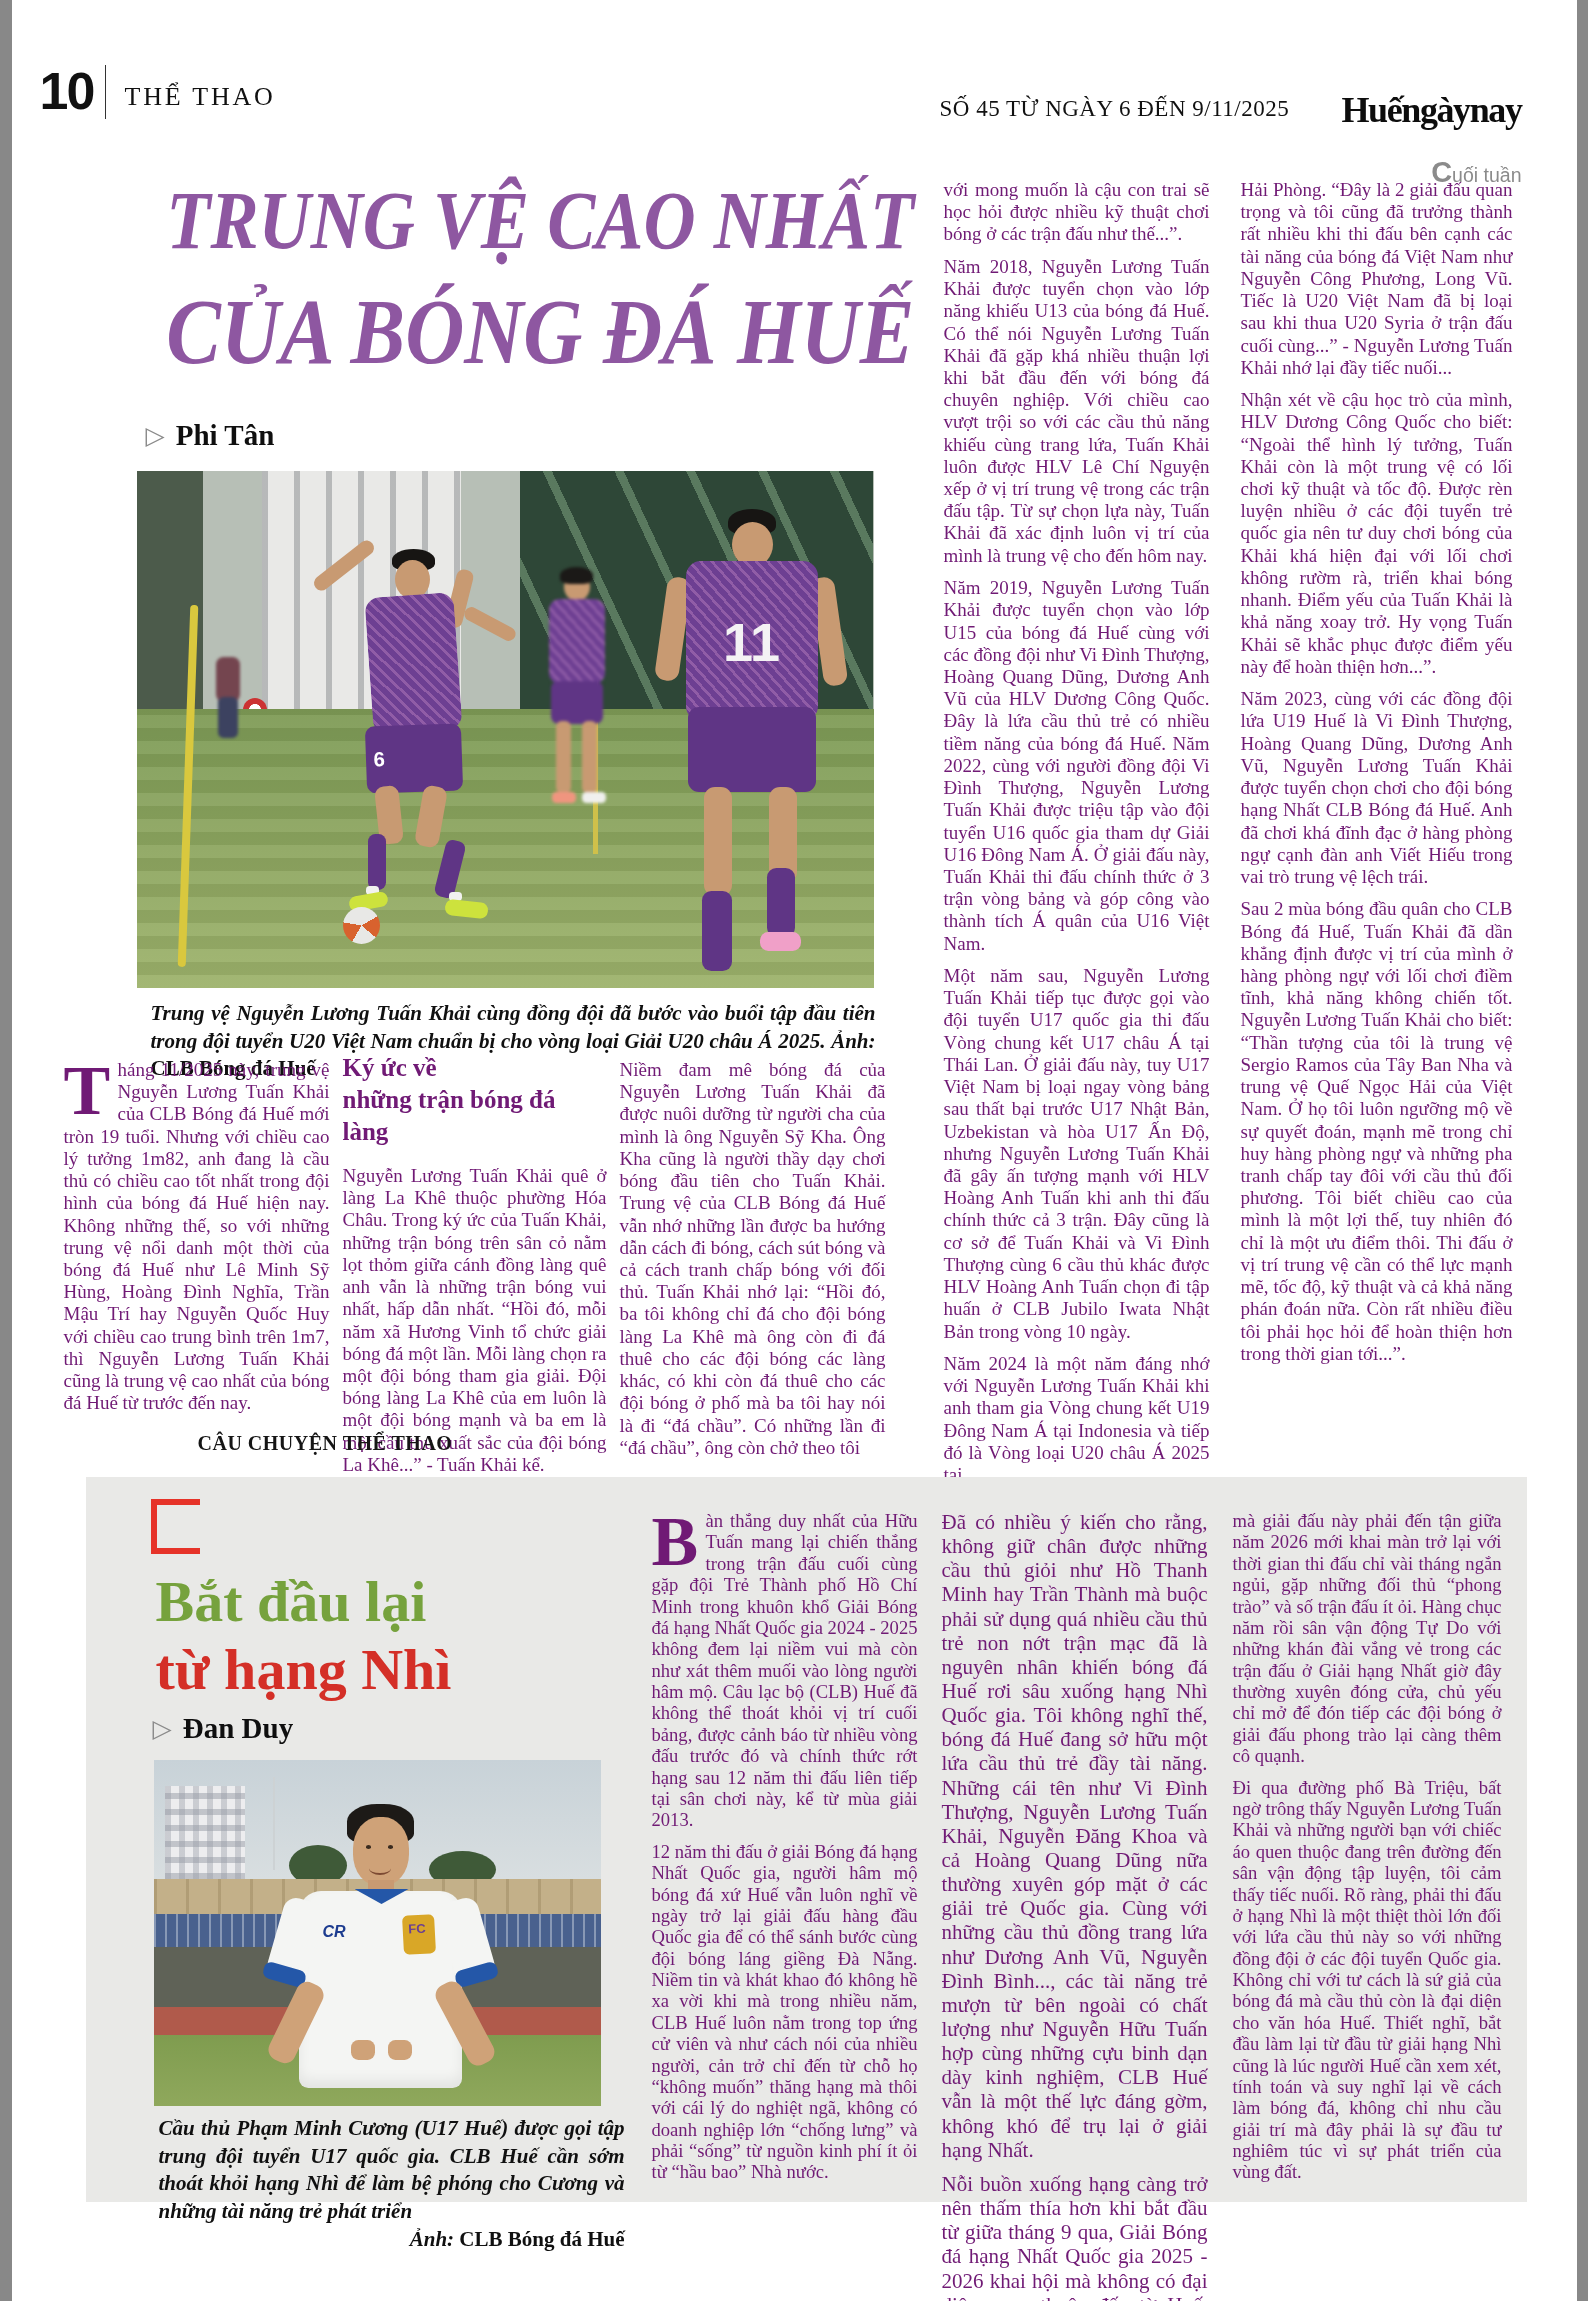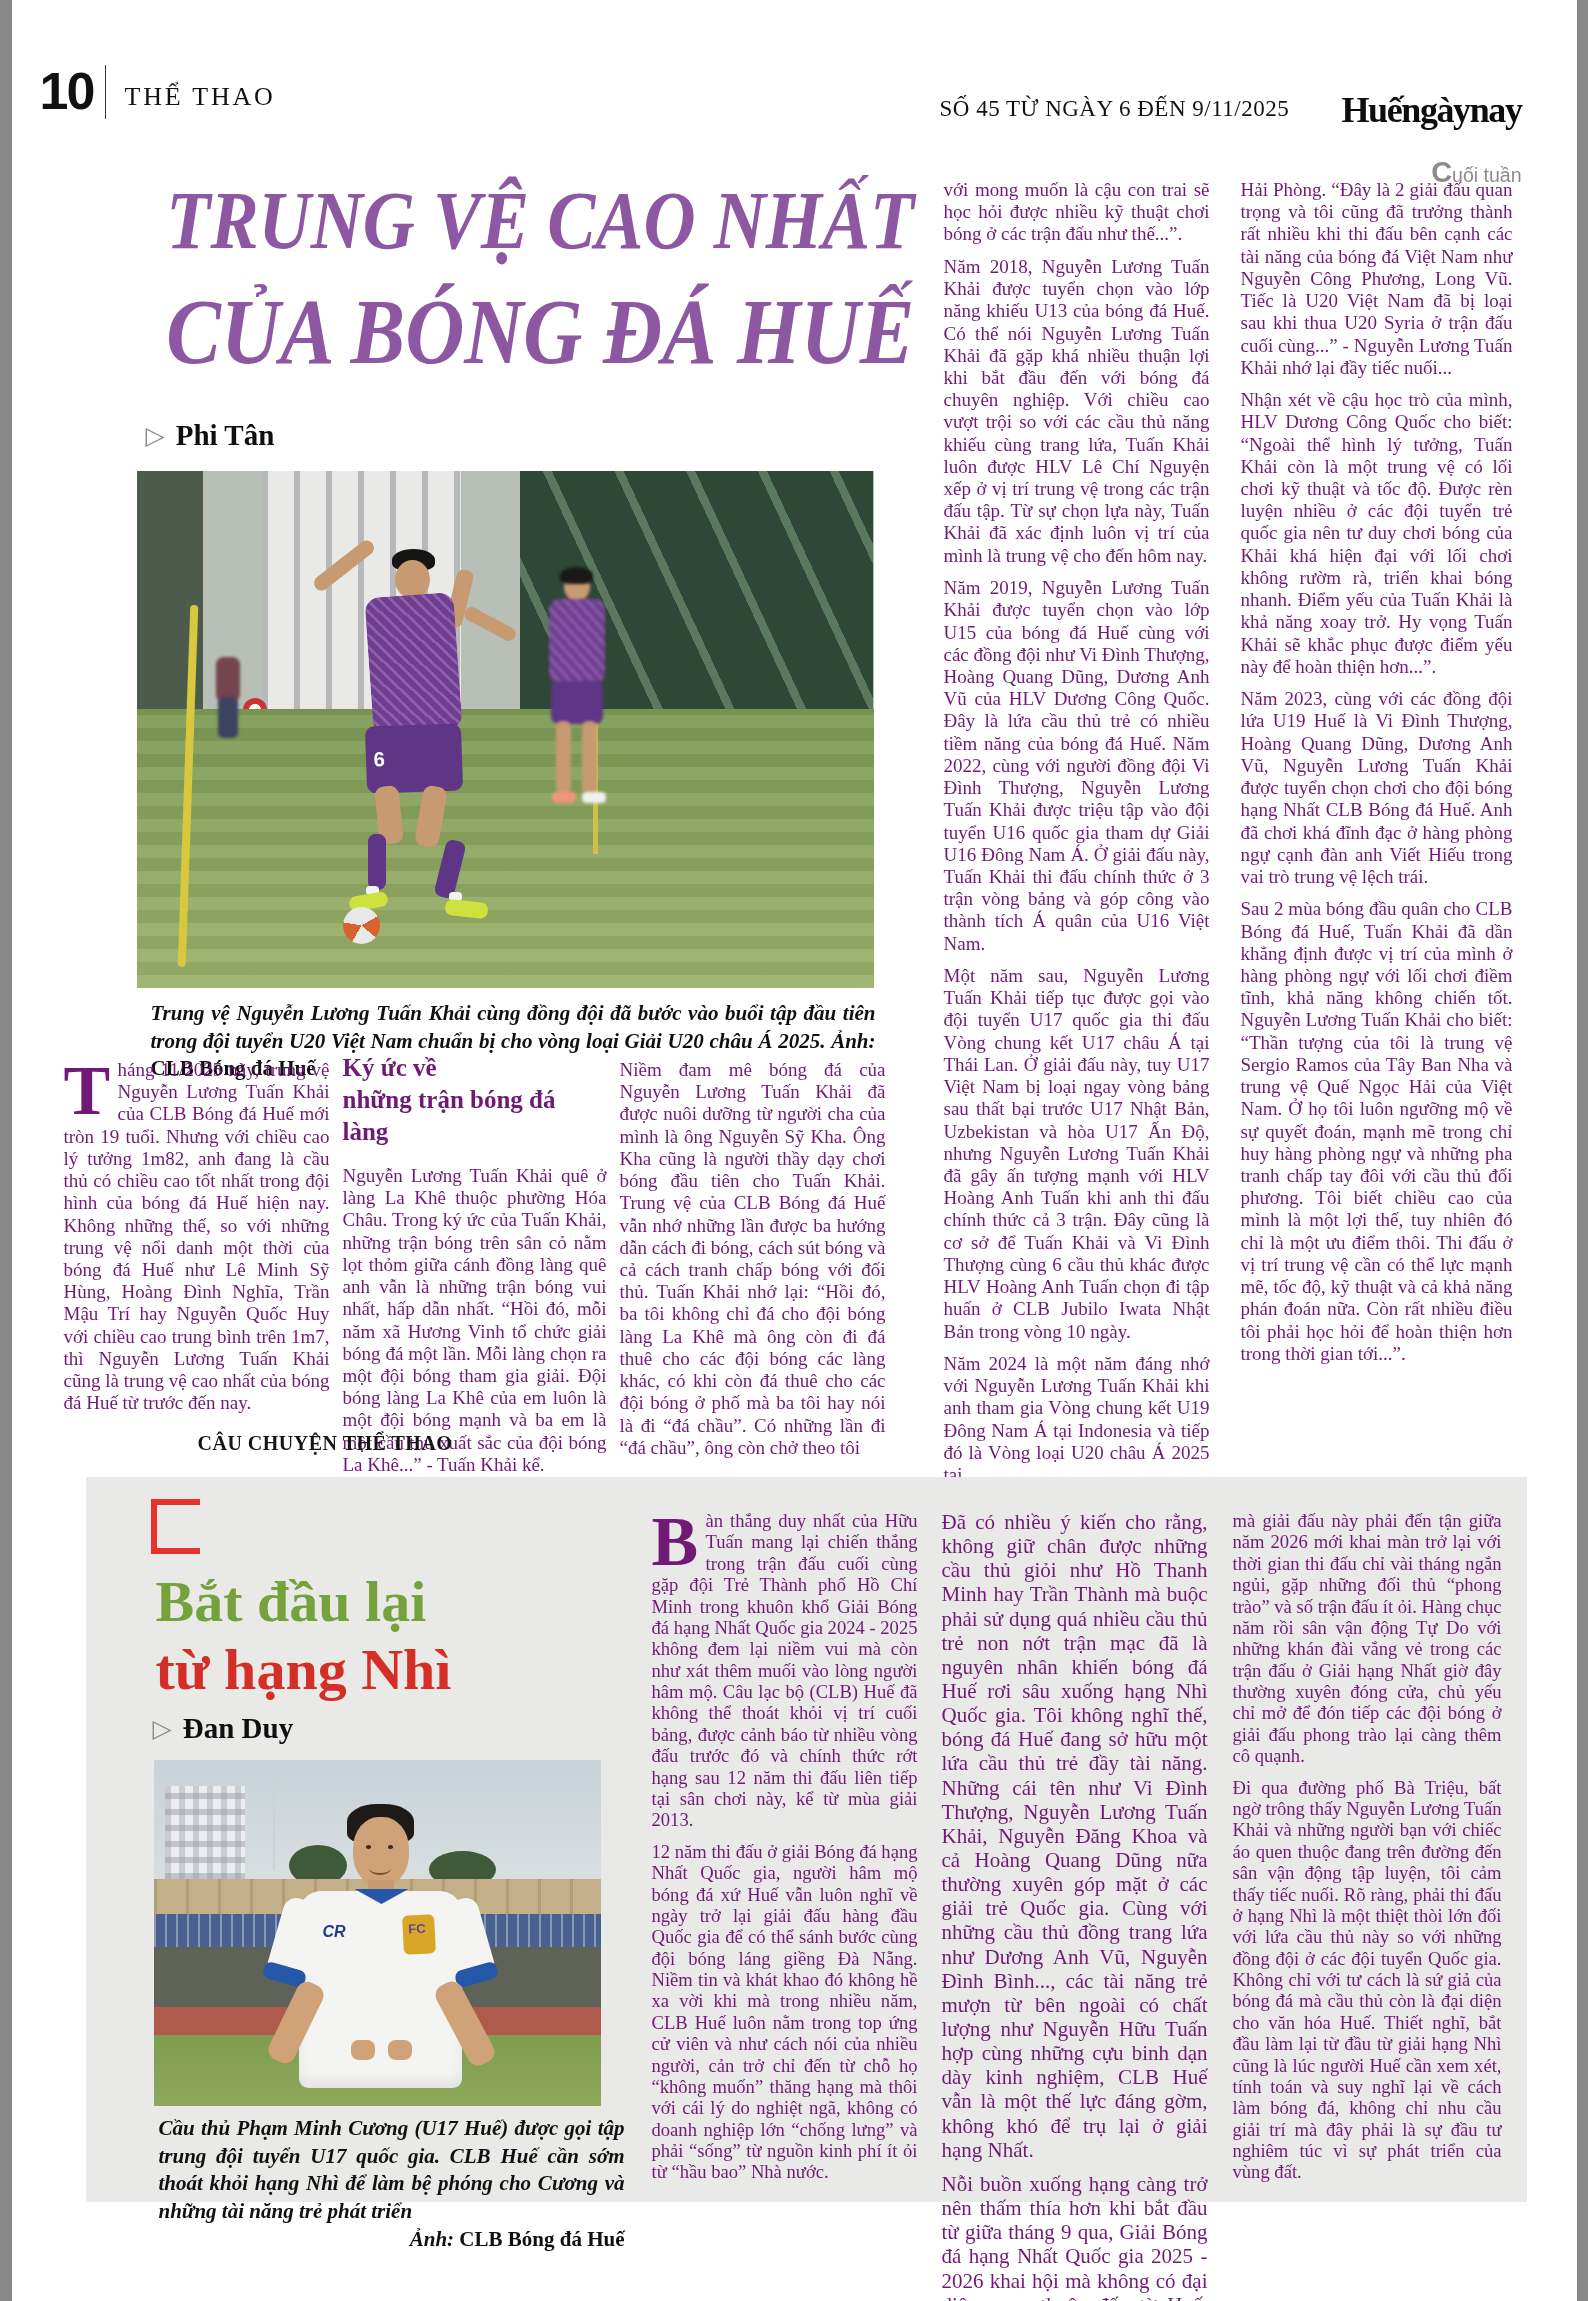--- a/index.html
+++ b/index.html
@@ -147,20 +147,35 @@
       <div class="abs" style="left:117px;top:284px;width:20.4px;height:58px;background:#5f3585;border-radius:7.4px;transform:rotate(14deg);"></div>
       <div class="abs" style="left:126px;top:336px;width:13px;height:9.3px;background:#f2f2f0;border-radius:3.7px;"></div>
       <div class="abs" style="left:122px;top:345px;width:43px;height:16px;background:#cde23d;border-radius:7.4px;transform:rotate(6deg);"></div>
       <div class="abs skin" style="left:54px;top:230px;width:24px;height:58px;border-radius:9.3px;transform:rotate(-6deg);"></div>
       <div class="abs" style="left:45px;top:278px;width:18.6px;height:56px;background:#5f3585;border-radius:7.4px;"></div>
       <div class="abs" style="left:43px;top:330px;width:13px;height:9.3px;background:#f2f2f0;border-radius:3.7px;"></div>
       <div class="abs" style="left:26px;top:338px;width:39px;height:15px;background:#cde23d;border-radius:7.4px;transform:rotate(-10deg);"></div>
       <div class="abs" style="left:20.4px;top:351px;width:37px;height:37px;border-radius:50%;background:conic-gradient(#e8e8e6 0 60deg,#d8622e 60deg 130deg,#e8e8e6 130deg 210deg,#d8622e 210deg 280deg,#e8e8e6 280deg 360deg);"></div>
     </div>
 
+    <div class="abs" style="left:519px;top:45px;width:195px;height:473px;">
+      <div class="abs" style="left:72px;top:-7.4px;width:48px;height:26px;background:#171513;border-radius:50% 50% 35% 35%;"></div>
+      <div class="abs skin" style="left:76px;top:5.6px;width:41px;height:45px;border-radius:50%;"></div>
+      <div class="abs skin" style="left:5.6px;top:61px;width:24px;height:104px;border-radius:11px;transform:rotate(8deg);"></div>
+      <div class="abs skin" style="left:161px;top:61px;width:24px;height:109px;border-radius:11px;transform:rotate(-8deg);"></div>
+      <div class="abs jersey" style="left:30px;top:45px;width:132px;height:160px;border-radius:15px;">
+        <span style="position:absolute;left:0;right:0;top:50px;text-align:center;color:#f4f2f4;font-family:'Liberation Sans',sans-serif;font-weight:bold;font-size:54px;">11</span>
+      </div>
+      <div class="abs" style="left:32px;top:191px;width:128px;height:85px;background:#5f3585;border-radius:11px;"></div>
+      <div class="abs skin" style="left:48px;top:271px;width:28px;height:109px;border-radius:11px;"></div>
+      <div class="abs skin" style="left:113px;top:271px;width:28px;height:96px;border-radius:11px;"></div>
+      <div class="abs" style="left:111px;top:352px;width:28px;height:69px;background:#5f3585;border-radius:9.3px;"></div>
+      <div class="abs" style="left:104px;top:416px;width:41px;height:18.6px;background:#f0a0c8;border-radius:8.3px;"></div>
+      <div class="abs" style="left:46px;top:375px;width:30px;height:80px;background:#5f3585;border-radius:9.3px;"></div>
+    </div>
   </div>
 
   <div class="abs caption caption1">
     <span>Trung vệ Nguyễn Lương Tuấn Khải cùng đồng đội đã bước vào buổi tập đầu tiên trong đội tuyển U20 Việt Nam chuẩn bị cho vòng loại Giải U20 châu Á 2025. </span><span>Ảnh: </span><span class="credit">CLB Bóng đá Huế</span>
   </div>
 
   <div class="abs colbody" style="left:52px;top:1059px;width:266px;">
     <p><span class="dropcap">T</span><span>háng 11/2025 này, trung vệ Nguyễn Lương Tuấn Khải của CLB Bóng đá Huế mới tròn 19 tuổi. Nhưng với chiều cao lý tưởng 1m82, anh đang là cầu thủ có chiều cao tốt nhất trong đội hình của bóng đá Huế hiện nay. Không những thế, so với những trung vệ nổi danh một thời của bóng đá Huế như Lê Minh Sỹ Hùng, Hoàng Đình Nghĩa, Trần Mậu Trí hay Nguyễn Quốc Huy với chiều cao trung bình trên 1m7, thì Nguyễn Lương Tuấn Khải cũng là trung vệ cao nhất của bóng đá Huế từ trước đến nay.</span></p>
   </div>
 

